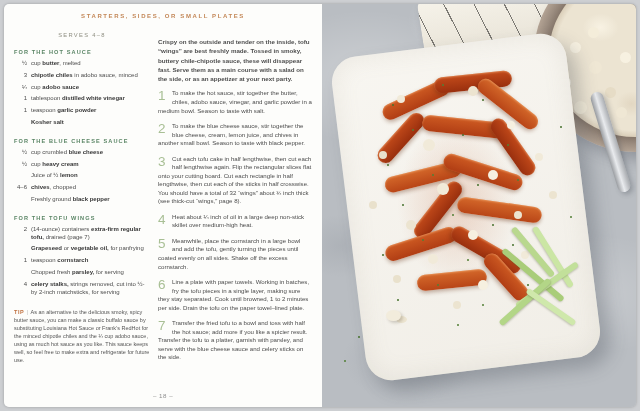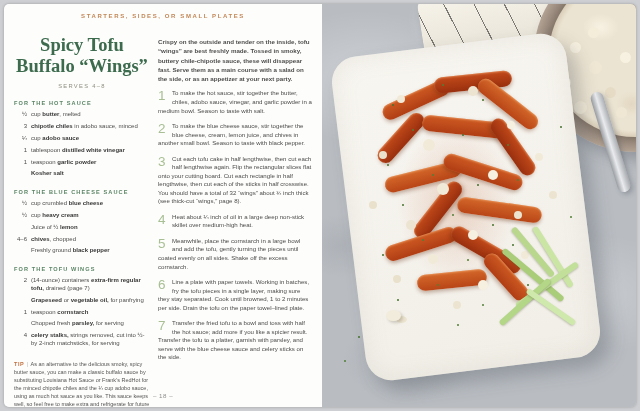--- a/index.html
+++ b/index.html
@@ -171,21 +171,20 @@
 <body>
 
 <div class="spread">
 
   <section class="page-left">
     <header class="category">STARTERS, SIDES, OR SMALL PLATES</header>
 
     <div class="cols">
 
       <div class="col-ing">
-        <h1 class="title">Spicy Tofu Buffalo “Wings”</h1>
         <div class="serves">SERVES 4–8</div>
 
         <h2 class="sec">FOR THE HOT SAUCE</h2>
         <div class="ing">
             <span class="qty">½</span>
             <span class="itext"><span>cup </span><span class="b">butter</span><span>, melted</span></span>
           </div>
           <div class="ing">
             <span class="qty">3</span>
             <span class="itext"><span class="b">chipotle chiles</span><span> in adobo sauce, minced</span></span>

